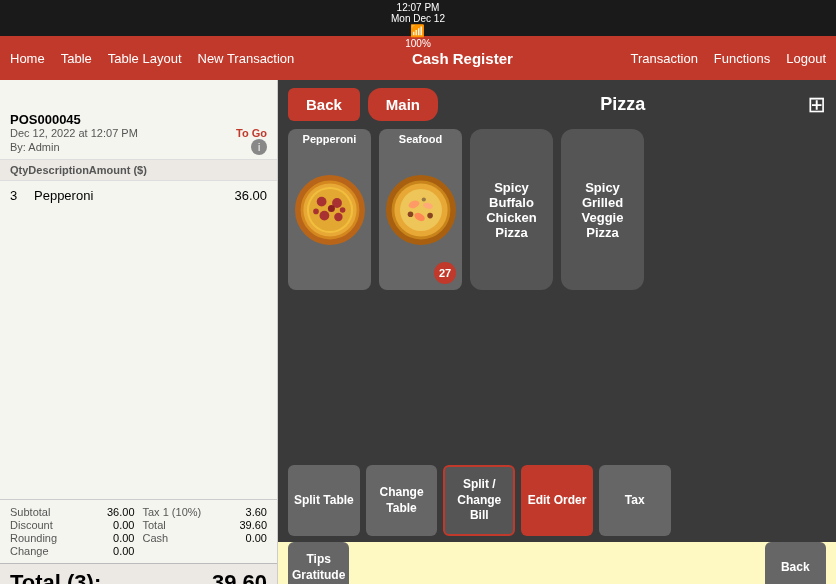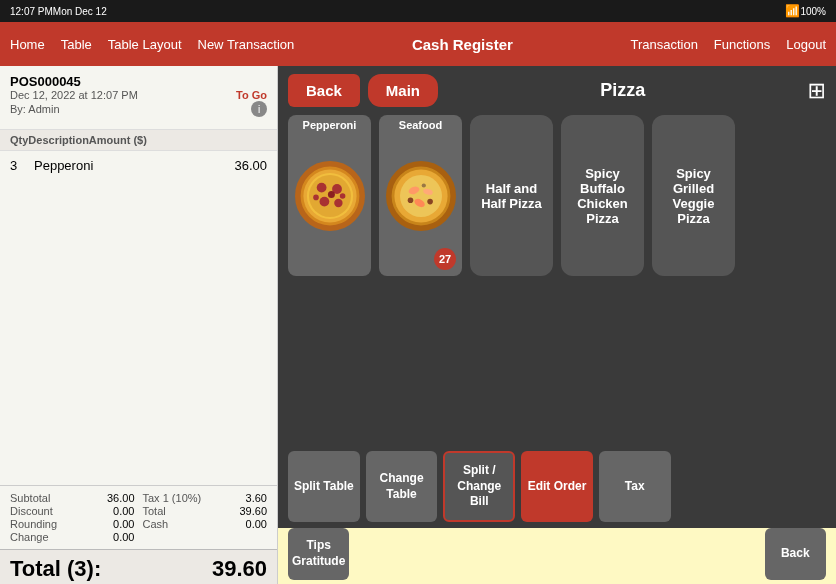--- a/index.html
+++ b/index.html
@@ -37,41 +37,43 @@
       color: white;
       font-weight: 500;
     }
     .system-bar {
       background: #1a1a1a;
       color: white;
       display: flex;
       align-items: center;
       justify-content: flex-start;
       padding: 2px 10px;
-      height: 22px;
+      height: 36px;
       font-size: 10px;
+      flex-direction: column;
     }
 
     
     .main-layout {
       display: flex;
       height: calc(584px - 44px - 18px);
     }
 
     
     .left-panel {
       width: 278px;
       background: #f5f5f0;
       display: flex;
       flex-direction: column;
       border-right: 1px solid #ccc;
     }
     .order-header {
-      padding: 8px 10px 12px;
+      padding: 8px 10px 4px;
       border-bottom: 1px solid #ddd;
+      margin-top: 24px;
     }
     .order-id {
       font-weight: 700;
       font-size: 13px;
     }
     .order-meta {
       font-size: 11px;
       color: #555;
       display: flex;
       justify-content: space-between;
@@ -471,23 +473,20 @@
             <ellipse cx="60" cy="44" rx="7" ry="4" fill="#ffaa77" transform="rotate(15 60 44)"></ellipse>
             <ellipse cx="48" cy="60" rx="8" ry="5" fill="#ff8855" transform="rotate(30 48 60)"></ellipse>
             <circle cx="35" cy="56" r="4" fill="#884422"></circle>
             <circle cx="63" cy="58" r="4" fill="#884422"></circle>
             <circle cx="54" cy="35" r="3" fill="#997744"></circle>
           </svg>
         </div>
         <div class="badge">27</div>
       </div>
 
-      <div class="pizza-text-item">
-        <span>Half and Half Pizza</span>
-      </div>
 
       <div class="pizza-text-item">
         <span>Spicy Buffalo Chicken Pizza</span>
       </div>
 
       <div class="pizza-text-item">
         <span>Spicy Grilled Veggie Pizza</span>
       </div>
 
       <div style="background:transparent;"></div>

